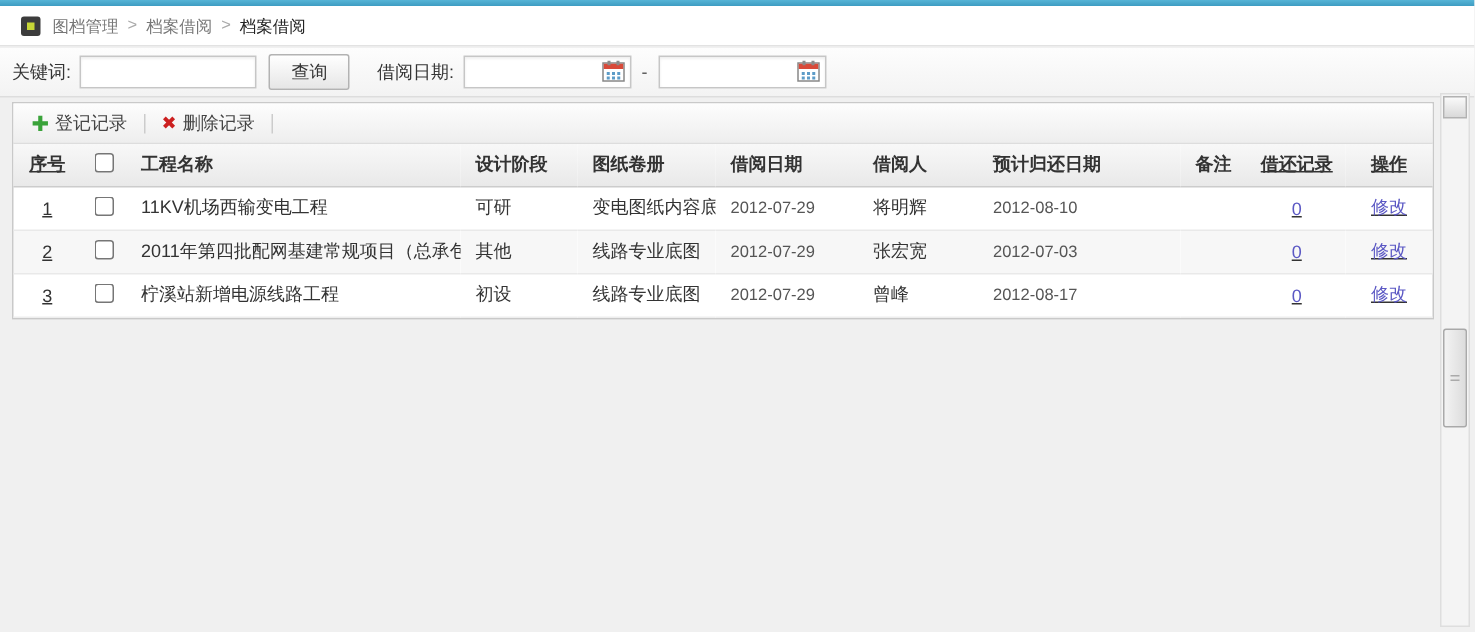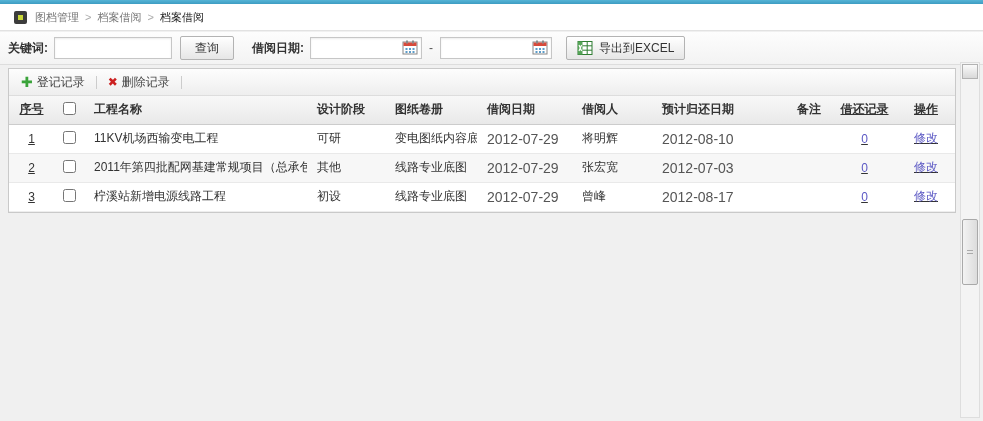--- a/index.html
+++ b/index.html
@@ -17,21 +17,21 @@
                 align-items:center; justify-content:center; margin-right:8px; }
   .crumb-icon .dot { width:5px; height:5px; background:#c8d737; display:block; }
   .crumb { color:#777; cursor:pointer; }
   .sep { color:#aaa; margin:0 6px; }
   .crumb.current { color:#222; font-weight:normal; }
 
   
   .searchbar { position:absolute; left:0; top:32px; width:100%; height:33px;
                background:linear-gradient(#fdfdfd,#f3f3f3); border-bottom:1px solid #ddd;
                display:flex; align-items:center; font-size:12px; padding-left:8px; }
-  .searchbar label { font-weight:bold; color:#333; margin-right:6px; }
+  .searchbar label { font-weight:normal; color:#333; margin-right:6px; }
   .txt { height:22px; border:1px solid #c6c6c6; background:#fff; box-shadow: inset 0 1px 2px rgba(0,0,0,.08);
          font-size:12px; padding:0 4px; font-family:inherit; }
   .kw { width:118px; }
   .btn { height:24px; border:1px solid #b3b3b3; border-radius:2px; background:linear-gradient(#ffffff,#e6e6e6);
          font-size:12px; color:#333; padding:0 14px; margin-left:8px; cursor:pointer; font-family:inherit;
          display:inline-flex; align-items:center; }
   .gap { margin-left:18px;text-align:right; }
   .datebox { position:relative; display:inline-flex; align-items:center; }
   .datebox .txt { width:112px; padding-right:22px; }
   .datebox svg { position:absolute; right:4px; top:3px; cursor:pointer; }
@@ -49,21 +49,21 @@
   .tdiv { width:1px; height:13px; background:#ccc; margin:0 7px; }
 
   table { width:100%; border-collapse:collapse; table-layout:fixed; font-size:12px; }
   thead th { height:28px; background:linear-gradient(#f8f8f8,#e9e9e9); border-bottom:1px solid #ccc;
              color:#333; font-weight:bold; text-align:left; padding-left:10px; }
   th.cen, td.cen { text-align:center; padding-left:0;text-decoration:underline; }
   tbody td { height:29px; border-bottom:1px solid #e9e9e9; color:#333; padding-left:10px;
              white-space:nowrap; overflow:hidden; }
   tbody tr:nth-child(even) td { background:#f7f7f7; }
   tbody tr:last-child td { border-bottom:1px solid #eee; }
-  td.date { color:#555; font-size:14px; }
+  td.date { color:#555; font-size:11px; }
   .lnk { color:#5b58c4; cursor:pointer; text-decoration:none; }
   input[type=checkbox] { width:13px; height:13px; accent-color:#fff; }
 
   
   .vscroll { position:absolute; left:960px; top:62px; width:20px; height:356px;
              background:#f4f4f4; border:1px solid #dedede; }
   .scroll-btn { height:15px; margin:1px; background:linear-gradient(#fafafa,#d9d9d9); border:1px solid #b2b2b2; }
   .vthumb { position:absolute; left:1px; right:1px; top:156px; height:66px; border:1px solid #a9a9a9;
             border-radius:2px; background:linear-gradient(90deg,#f3f3f3,#dcdcdc); }
   .grip { position:absolute; left:4px; right:4px; top:30px; height:4px;
@@ -118,31 +118,20 @@
         <rect x="10" y="0.5" width="2" height="3" fill="#8a8a8a"></rect>
         <rect x="3.5" y="8" width="2" height="2" fill="#5d9cc8"></rect>
           <rect x="7" y="8" width="2" height="2" fill="#5d9cc8"></rect>
           <rect x="10.5" y="8" width="2" height="2" fill="#5d9cc8"></rect>
         <rect x="3.5" y="11" width="2" height="2" fill="#5d9cc8"></rect>
           <rect x="7" y="11" width="2" height="2" fill="#5d9cc8"></rect>
           <rect x="10.5" y="11" width="2" height="2" fill="#5d9cc8"></rect>
       </svg>
     </span>
 
-    <button class="btn excel">
-      <svg width="16" height="16" viewBox="0 0 16 16">
-        <rect x="1" y="1.5" width="14" height="13" fill="#ffffff" stroke="#2f7d32"></rect>
-        <rect x="1" y="1.5" width="4.5" height="13" fill="#55a457"></rect>
-        <line x1="5.5" y1="5.8" x2="15" y2="5.8" stroke="#2f7d32"></line>
-        <line x1="5.5" y1="10.2" x2="15" y2="10.2" stroke="#2f7d32"></line>
-        <line x1="10.2" y1="1.5" x2="10.2" y2="14.5" stroke="#2f7d32"></line>
-        <path d="M2 5 L4.6 11 M4.6 5 L2 11" stroke="#ffffff" stroke-width="1.2"></path>
-      </svg>
-      <span>导出到EXCEL</span>
-    </button>
   </div>
 
   <div class="panel">
 
     <div class="toolbar">
       <span class="tool">
         <span class="plus">✚</span>
         <span>登记记录</span>
       </span>
       <span class="tdiv"></span>

